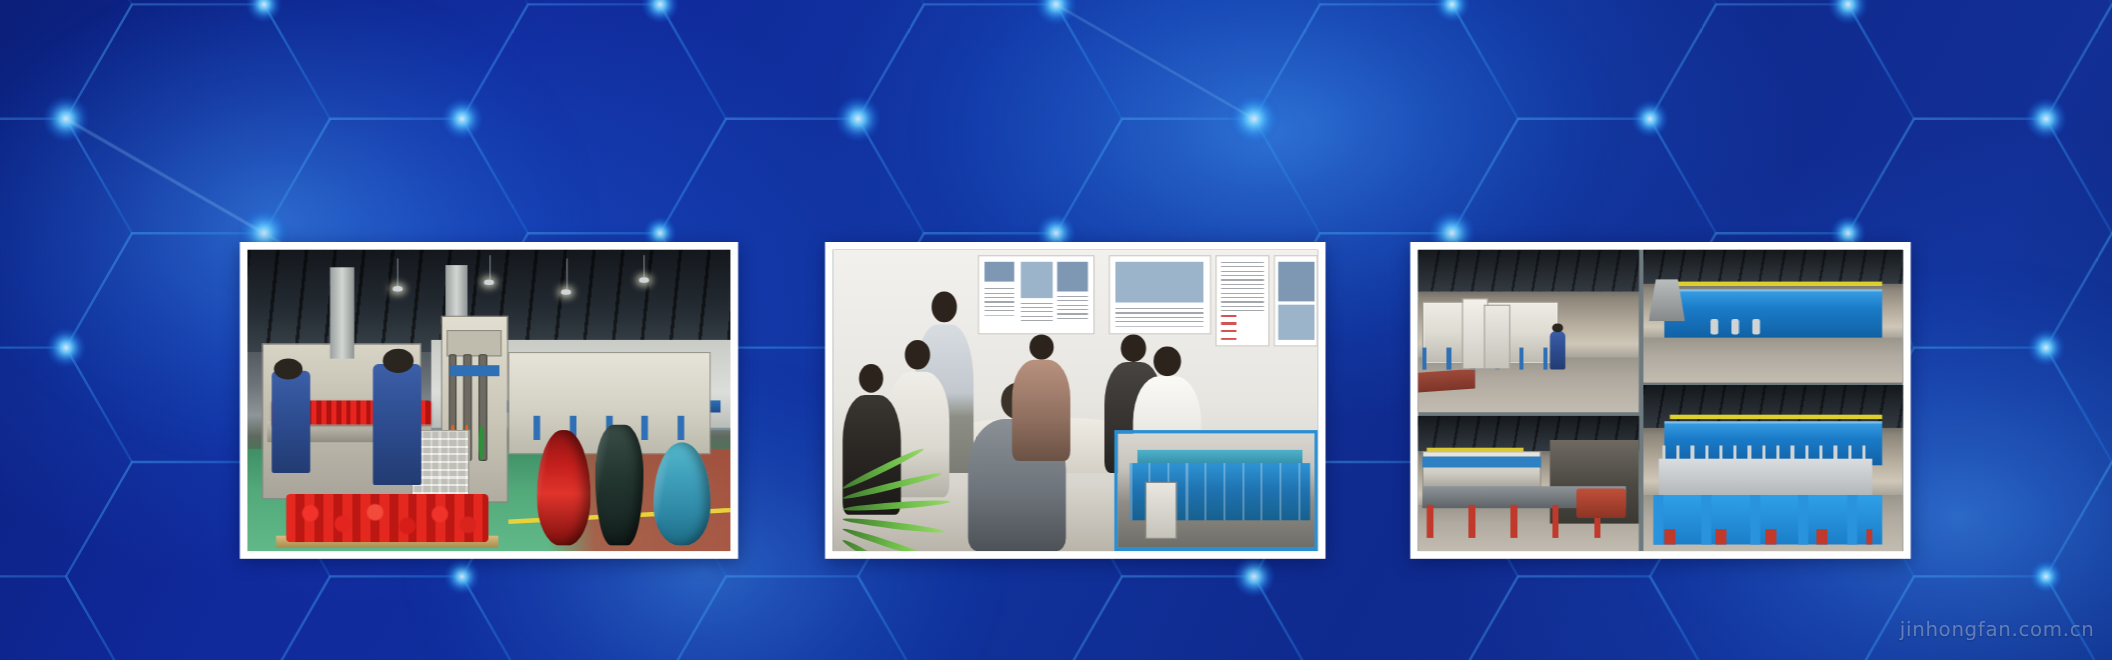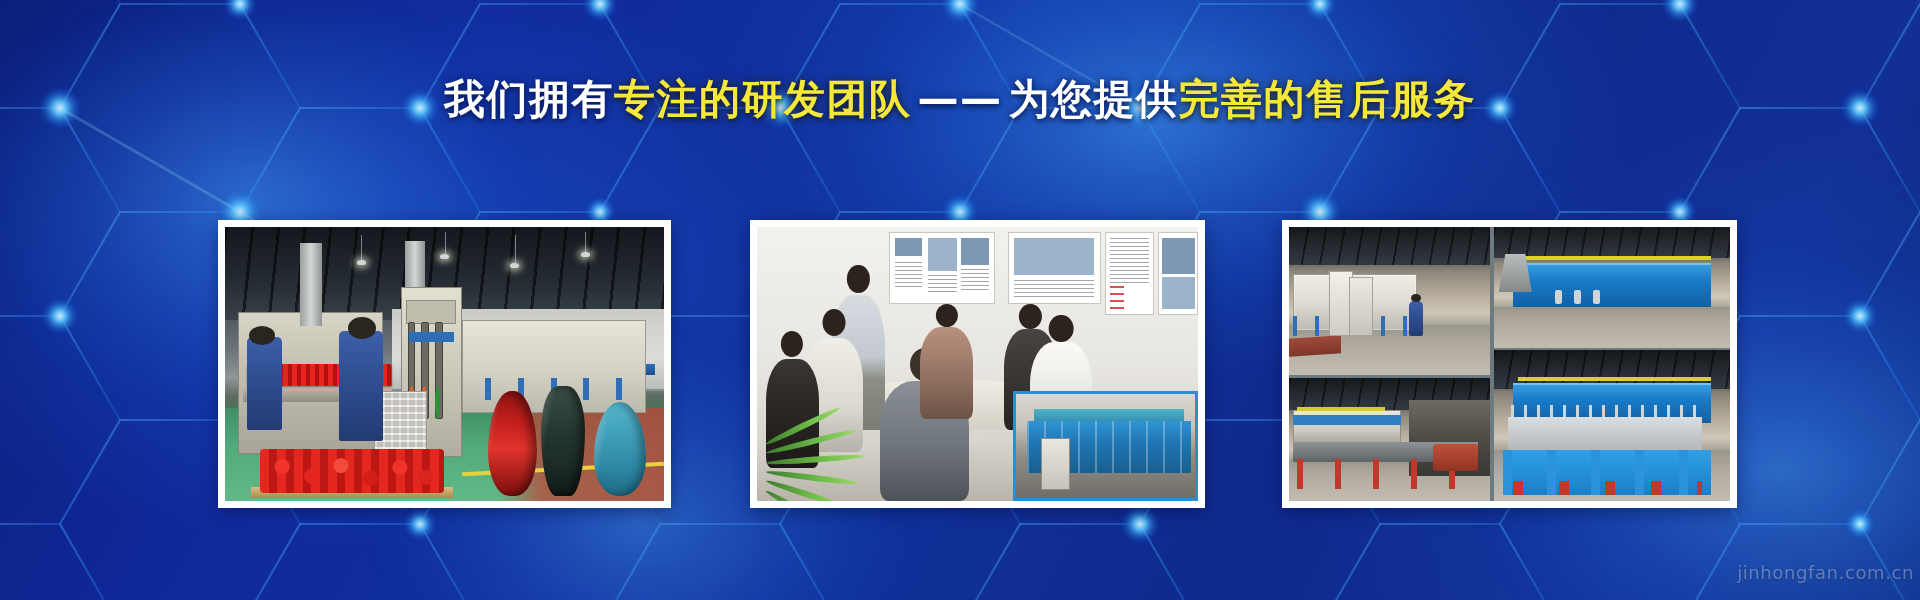--- a/index.html
+++ b/index.html
@@ -399,21 +399,21 @@
   }
   .p3c-machred {
     position:absolute; right:6%; bottom:24%; width:22%; height:22%;
     background:linear-gradient(180deg,#c0503a,#8e3424);
     border-radius:3px;
   }
 
   
   #watermark {
     position:absolute;
-    right:6px; bottom:17px;
+    right:16px; bottom:17px;
     font-size:18px;
     letter-spacing:0.6px;
     color:rgba(200,214,240,0.42);
     font-family:"DejaVu Sans","Liberation Sans",sans-serif;
     text-shadow:0 1px 2px rgba(0,0,0,0.25);
   }
 </style>
 </head>
 <body>
 
@@ -532,23 +532,20 @@
 
       <g opacity="0.5">
         <path d="M 60 108 L 240 212" stroke="#9fe0ff" stroke-width="3" fill="none" opacity="0.5"></path>
         <path d="M 240 212 L 420 316" stroke="#9fe0ff" stroke-width="2.5" fill="none" opacity="0.4"></path>
         <path d="M 1140 108 L 960 4" stroke="#9fe0ff" stroke-width="2.5" fill="none" opacity="0.4"></path>
         <path d="M 1500 316 L 1680 420" stroke="#9fe0ff" stroke-width="2.5" fill="none" opacity="0.4"></path>
       </g>
     </svg>
   </div>
 
-  <div id="headline">
-    <span class="w">我们拥有</span><span class="y">专注的研发团队</span><span class="dash">——</span><span class="w">为您提供</span><span class="y">完善的售后服务</span>
-  </div>
 
   <div class="panel" id="panel-1">
     <div class="photo">
       <div class="p1-sky"></div>
       <div class="p1-roof"></div>
       <div class="p1-lampstem" style="left:31%; top:3%; height:9%;"></div>
       <div class="p1-lamp" style="left:30%; top:12%;"></div>
       <div class="p1-lampstem" style="left:50%; top:2%; height:8%;"></div>
       <div class="p1-lamp" style="left:49%; top:10%;"></div>
       <div class="p1-lampstem" style="left:66%; top:3%; height:10%;"></div>

